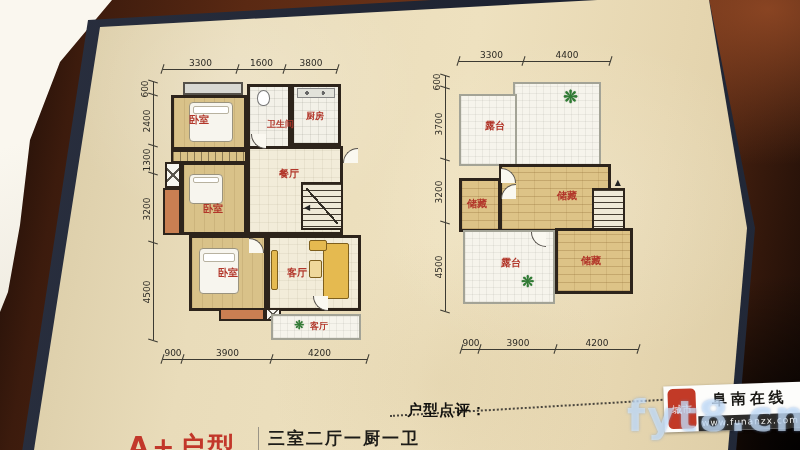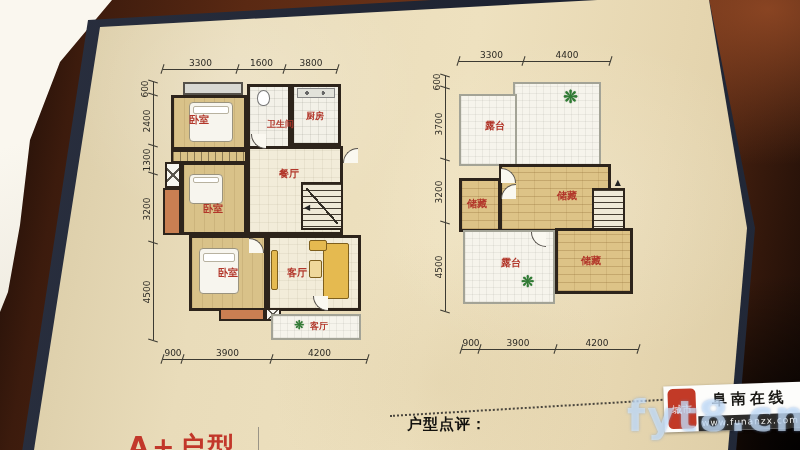--- a/index.html
+++ b/index.html
@@ -70,21 +70,21 @@
   .furn{position:absolute;box-sizing:border-box;background:#e5ba50;border:1px solid #7e5f1d;border-radius:2px;}
   .door{position:absolute;box-sizing:border-box;width:15px;height:15px;background:#faf8f0;
     border-left:1px solid #55504a;border-bottom:1px solid #55504a;border-radius:0 0 0 15px;}
   .rlabel{position:absolute;color:#b2362a;font-weight:bold;font-size:10px;line-height:1;white-space:nowrap;}
   .rlabel.sm{font-size:9px;}
   .plant{position:absolute;color:#2f7d33;font-size:15px;line-height:1;text-shadow:0 0 1px #1c5a20;}
   
   .title-red{position:absolute;left:128px;top:429px;font-size:27px;font-weight:bold;color:#c2372a;letter-spacing:3px;}
   .title-sep{position:absolute;left:258px;top:427px;width:1px;height:23px;background:#9a9486;}
   .subtitle{position:absolute;left:268px;top:427px;font-size:17px;color:#1d1c18;letter-spacing:2px;font-weight:bold;}
-  .review{position:absolute;left:407px;top:415px;font-size:15px;color:#12110e;font-weight:bold;letter-spacing:1px;}
+  .review{position:absolute;left:407px;top:401px;font-size:15px;color:#12110e;font-weight:bold;letter-spacing:1px;}
   .dotted{position:absolute;left:390px;top:415px;width:296px;border-top:2px dotted #4a463e;transform:rotate(-3.4deg);transform-origin:left center;}
   
   .wm-box{position:absolute;left:664px;top:384px;width:138px;height:46px;background:#fdfdfb;
     transform:rotate(-2deg);display:flex;align-items:stretch;box-shadow:0 1px 3px rgba(0,0,0,.4);}
   .wm-seal{width:26px;margin:3px 2px 3px 4px;background:#c23a27;border-radius:5px;color:#fff;
     font-size:10px;line-height:1.1;display:flex;align-items:center;justify-content:center;
     text-align:center;word-break:break-all;padding:1px;font-family:"DejaVu Serif",serif;}
   .wm-right{flex:1;display:flex;flex-direction:column;}
   .wm-name{flex:1;display:flex;align-items:center;justify-content:center;color:#1a1915;
     font-size:15px;letter-spacing:4px;font-family:"DejaVu Serif",serif;font-weight:bold;}
@@ -235,20 +235,21 @@
     <div class="rlabel" style="left:30px;top:45px;">露台</div>
     <div class="rlabel" style="left:102px;top:115px;">储藏</div>
     <div class="rlabel" style="left:12px;top:123px;">储藏</div>
     <div class="rlabel" style="left:46px;top:182px;">露台</div>
     <div class="rlabel" style="left:126px;top:180px;">储藏</div>
   </div>
 
   <div class="dotted"></div>
   <div class="title-red">A+户型</div>
   <div class="title-sep"></div>
+  <div class="subtitle">三室二厅一厨一卫</div>
   <div class="review">户型点评：</div>
 </div>
 
 <div class="wm-box">
   <div class="wm-seal">城市</div>
   <div class="wm-right">
     <div class="wm-name">阜南在线</div>
     <div class="wm-url">www.funanzx.com</div>
   </div>
 </div>

